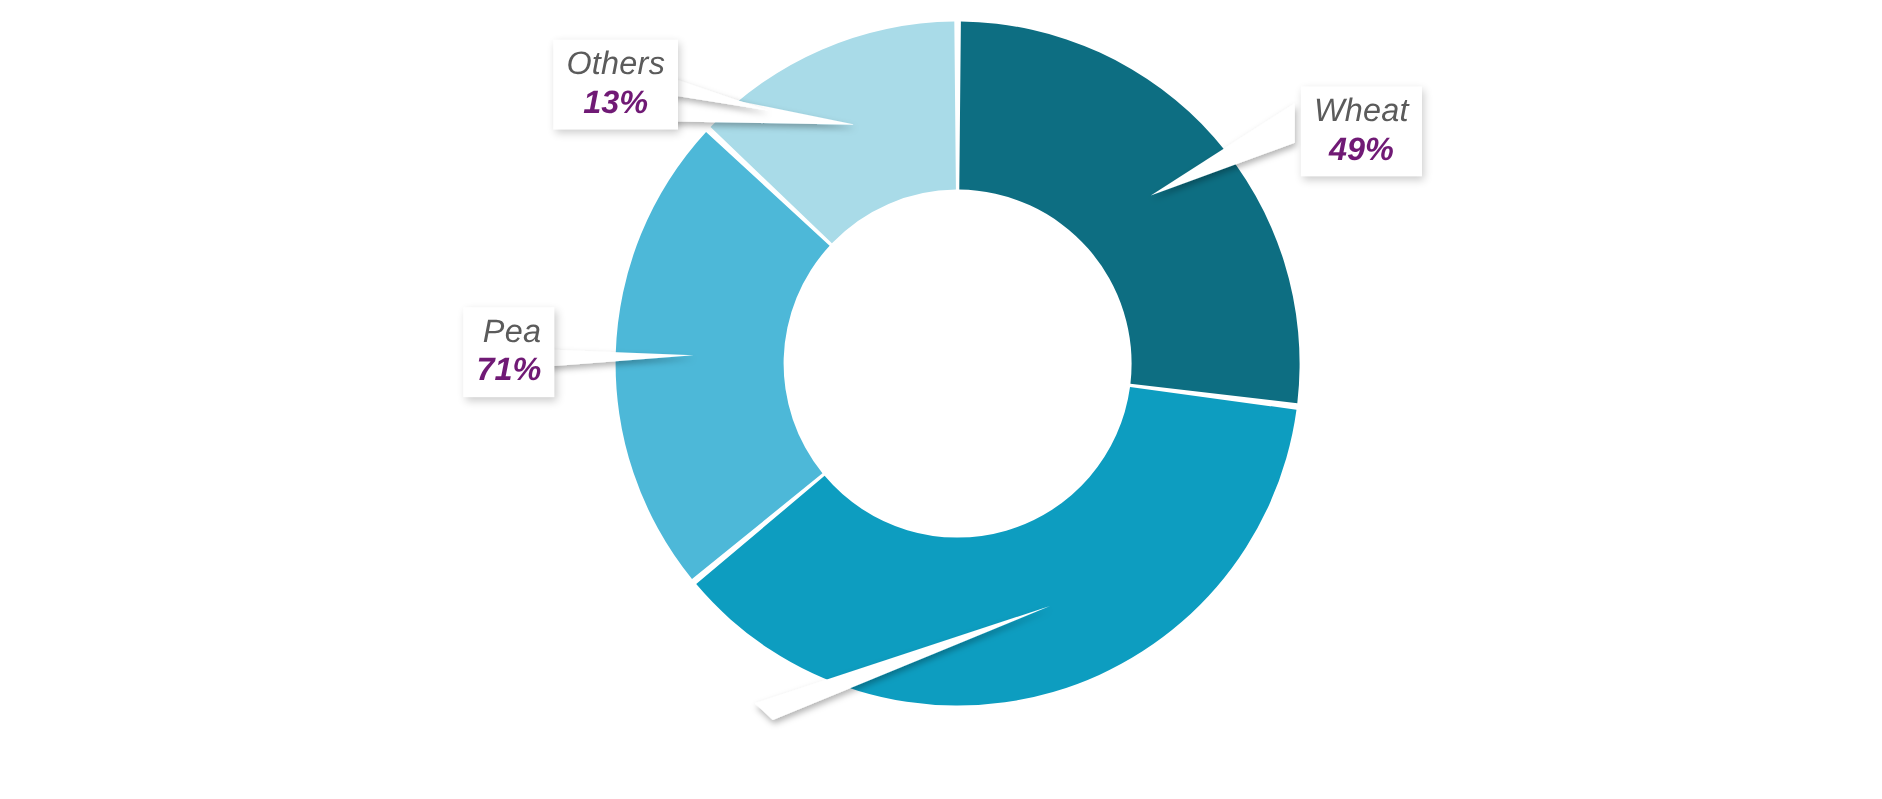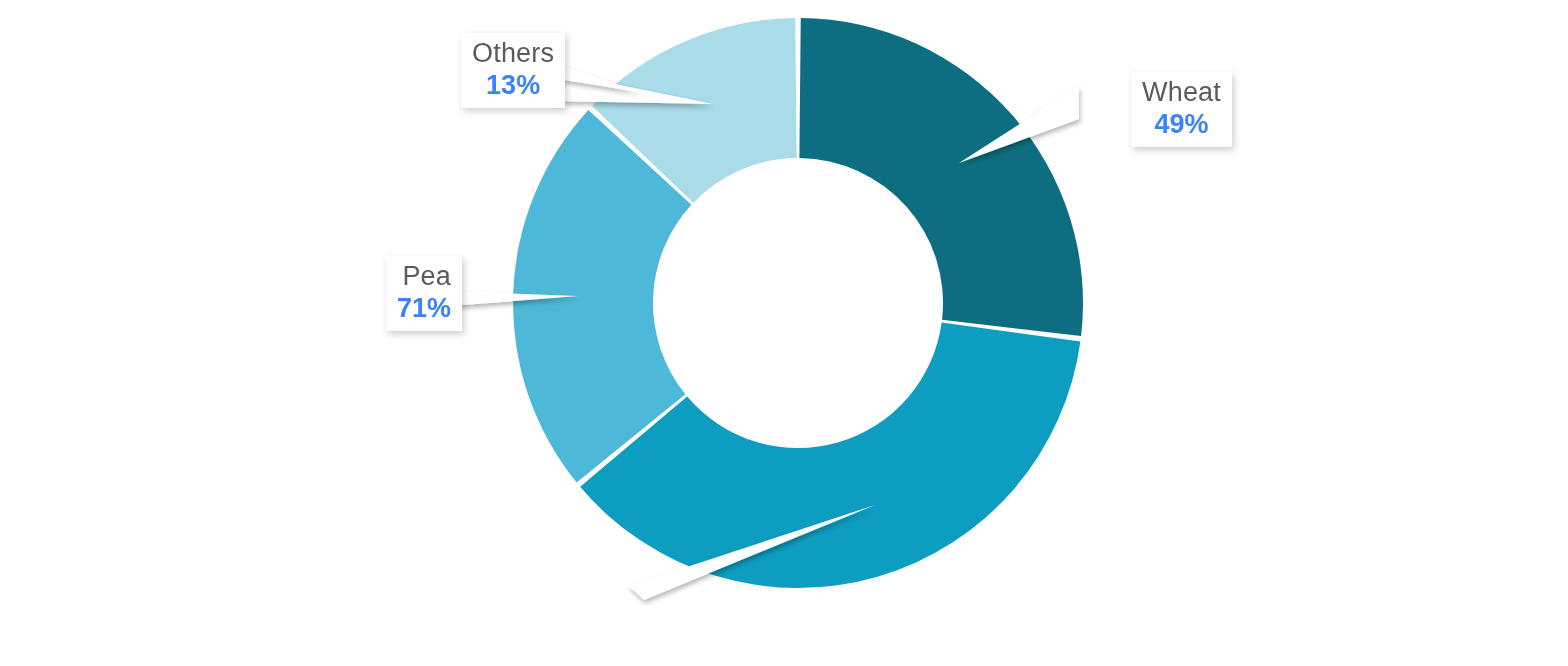--- a/index.html
+++ b/index.html
@@ -31,37 +31,38 @@
   }
   .callout {
     position: absolute;
     background: #ffffff;
     box-shadow: 2px 3px 7px rgba(0,0,0,0.20);
     padding: 7px 11px 9px 11px;
     box-sizing: border-box;
     text-align: left;
     line-height: 1.0;
     z-index: 5;
+    font-style: italic;
   }
   .callout .cat {
     display: block;
     font-size: 27px;
     color: #5b5b5b;
     letter-spacing: 0.2px;
     white-space: nowrap;
   }
   .callout .pct {
     display: block;
     font-size: 27px;
     font-weight: bold;
-    color: #3b82f6;
+    color: #701a75;
     margin-top: 5px;
     white-space: nowrap;
   }
-  #callout-wheat  { left: 1131px; top: 72px;  }
+  #callout-wheat  { left: 1084px; top: 72px;  }
   #callout-others { left: 461px;  top: 33px;  }
   #callout-pea    { left: 386px;  top: 256px; }
   #callout-soy    { left: 557px;  top: 566px; }
   #callout-others .cat, #callout-others .pct { text-align: center; }
   #callout-pea .cat, #callout-pea .pct { text-align: right; }
   #callout-soy .cat, #callout-soy .pct { text-align: center; }
   #callout-wheat .cat, #callout-wheat .pct { text-align: center; }
 </style>
 </head>
 <body>

